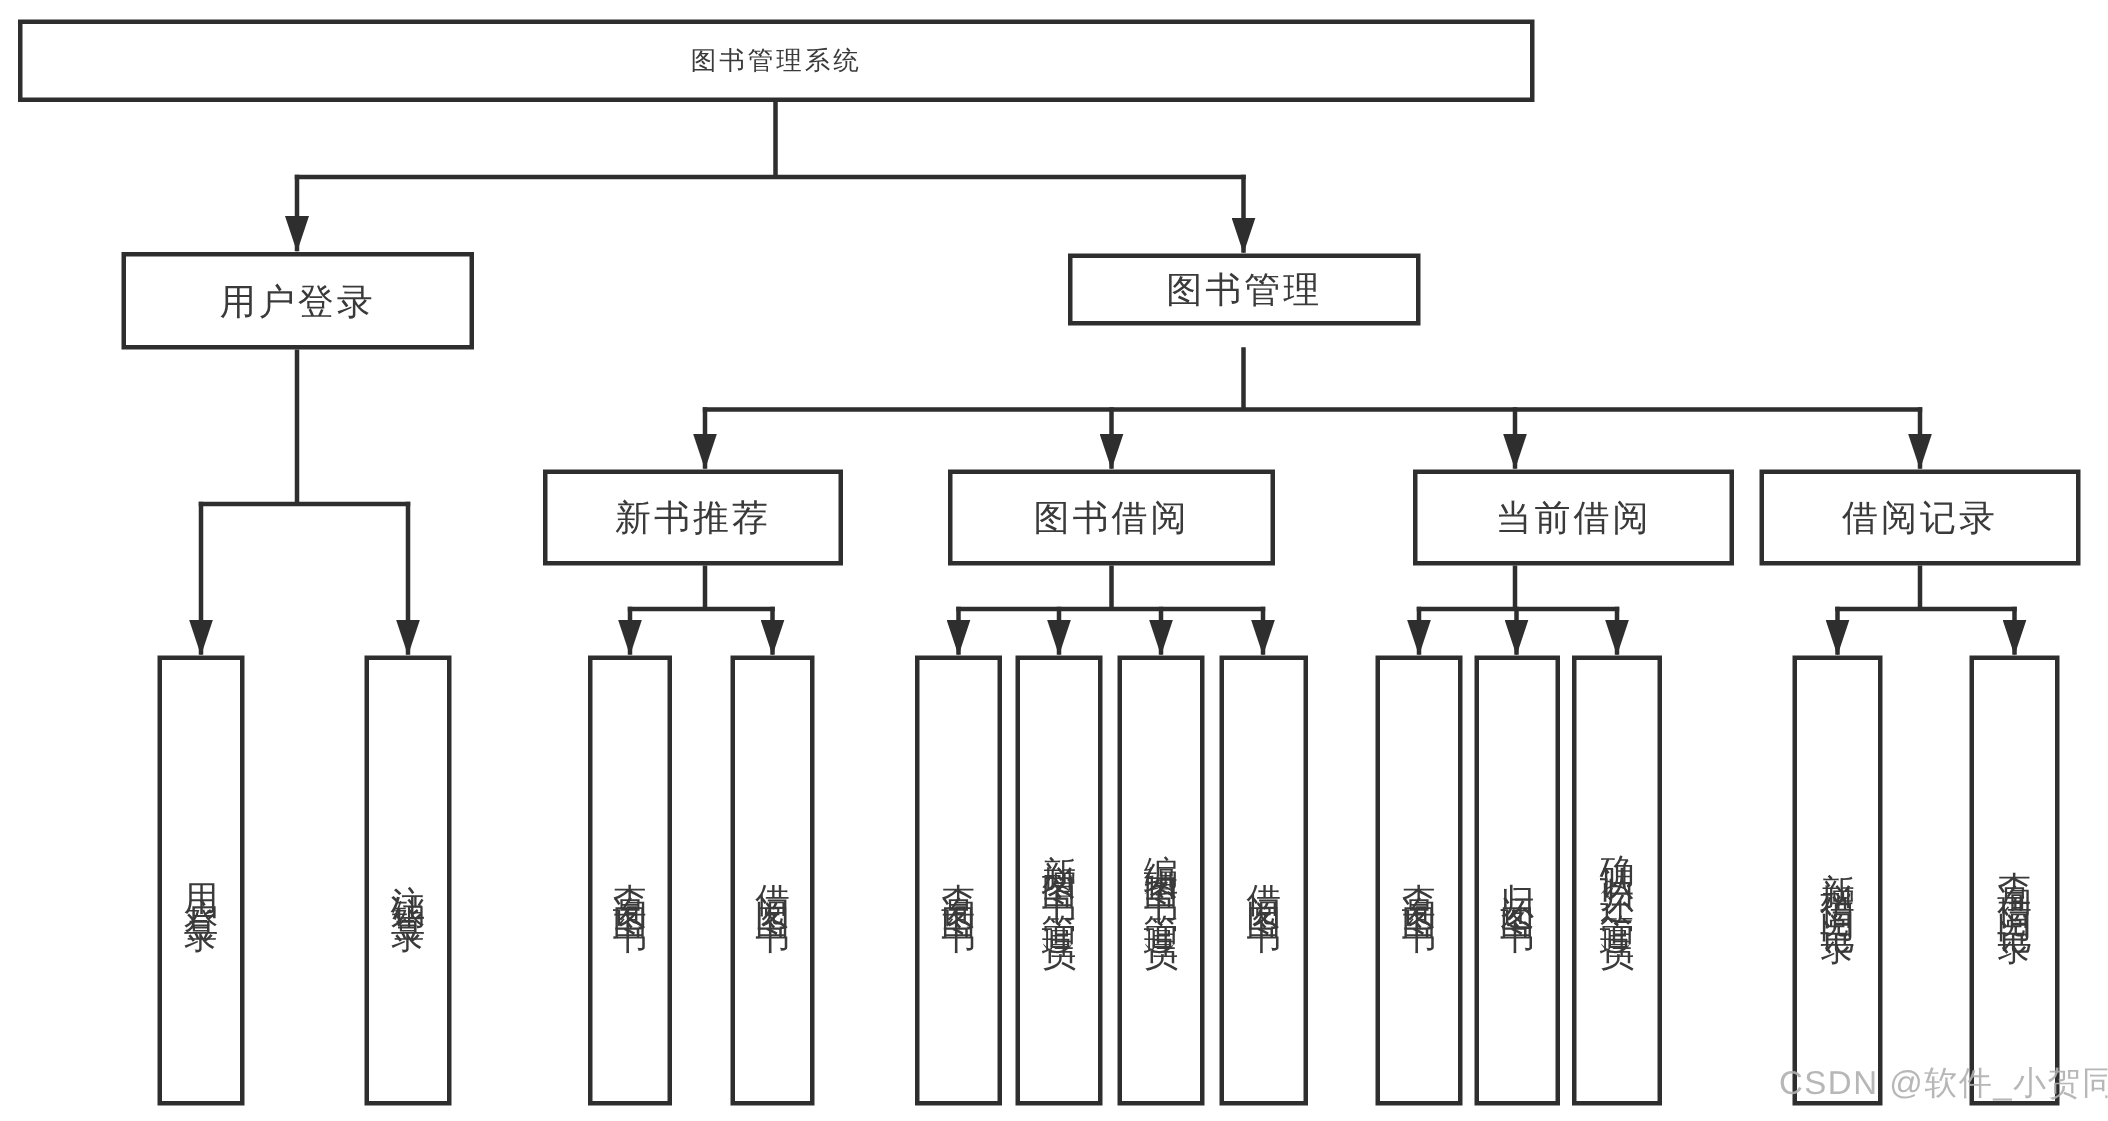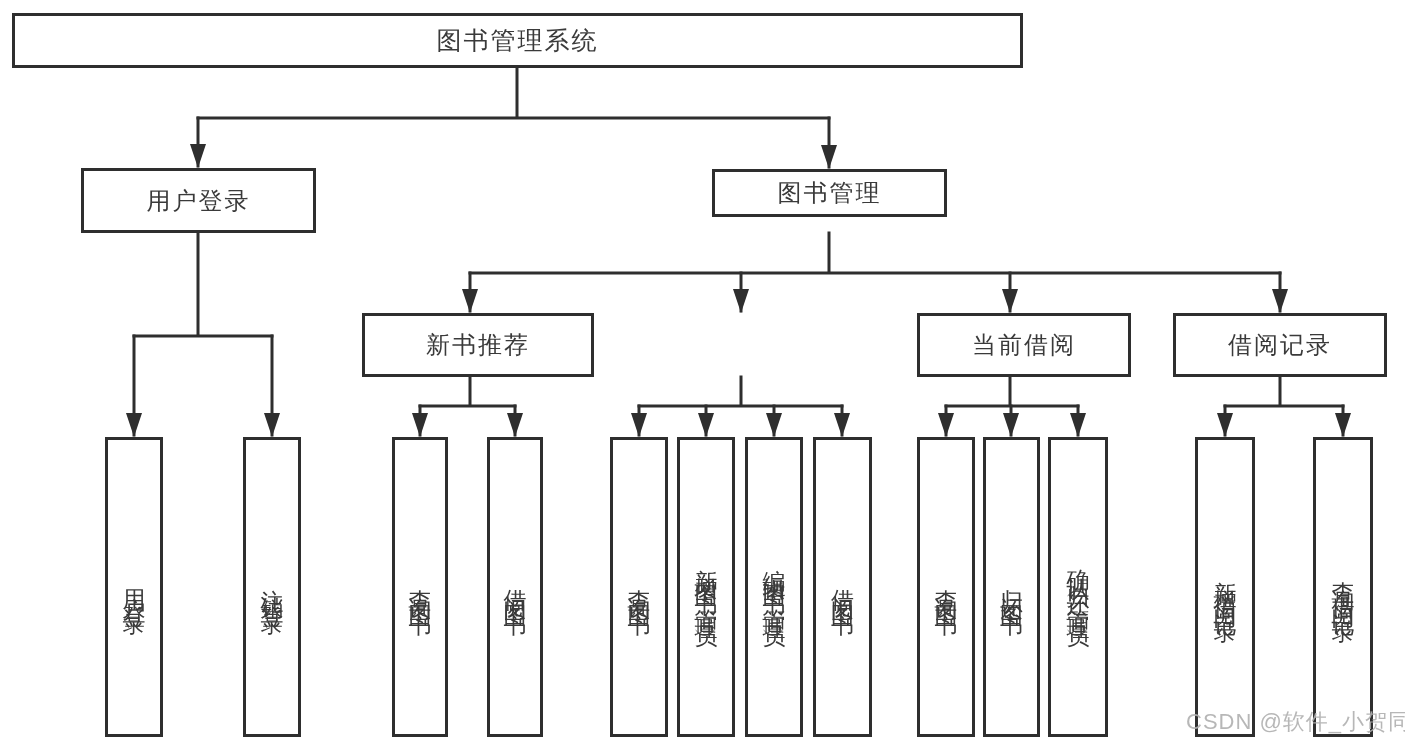--- a/index.html
+++ b/index.html
@@ -42,21 +42,21 @@
     display:flex;
     align-items:center;
     justify-content:center;
     color:var(--text);
   }
   .hbox{
     font-size:24px;
     letter-spacing:2px;
   }
   .root{
-    font-size:25px;
+    font-size:17px;
   }
   .vbox{
     top:437px;
     height:300px;
     writing-mode:vertical-rl;
     font-size:23px;
     letter-spacing:8px;
     line-height:1;
   }
   .watermark{
@@ -116,22 +116,23 @@
     <path class="stem" d="M1280,377 V406 M1225,406 H1343"></path>
     <line class="stem" x1="1225" y1="406" x2="1225" y2="435" marker-end="url(#arrow)"></line>
     <line class="stem" x1="1343" y1="406" x2="1343" y2="435" marker-end="url(#arrow)"></line>
   </svg>
 
   <div class="node hbox root" style="left:12px;top:13px;width:1011px;height:55px;">图书管理系统</div>
 
   <div class="node hbox" style="left:81px;top:168px;width:235px;height:65px;">用户登录</div>
   <div class="node hbox" style="left:712px;top:169px;width:235px;height:48px;">图书管理</div>
 
-  <div class="node hbox" style="left:362px;top:313px;width:232px;height:64px;">新书推荐</div>
-  <div class="node hbox" style="left:917px;top:313px;width:214px;height:64px;">当前借阅</div>
+  <div class="node hbox" style="left:362px;top:313px;width:200px;height:64px;">新书推荐</div>
+  <div class="node hbox" style="left:632px;top:313px;width:218px;height:64px;">图书借阅</div>
+  <div class="node hbox" style="left:942px;top:313px;width:214px;height:64px;">当前借阅</div>
   <div class="node hbox" style="left:1173px;top:313px;width:214px;height:64px;">借阅记录</div>
 
   <div class="node vbox" style="left:105px;width:58px;">用户登录</div>
   <div class="node vbox" style="left:243px;width:58px;">注销登录</div>
 
   <div class="node vbox" style="left:392px;width:56px;">查询图书</div>
   <div class="node vbox" style="left:487px;width:56px;">借阅图书</div>
 
   <div class="node vbox" style="left:610px;width:58px;">查询图书</div>
   <div class="node vbox" style="left:677px;width:58px;">新增图书（管理员）</div>

